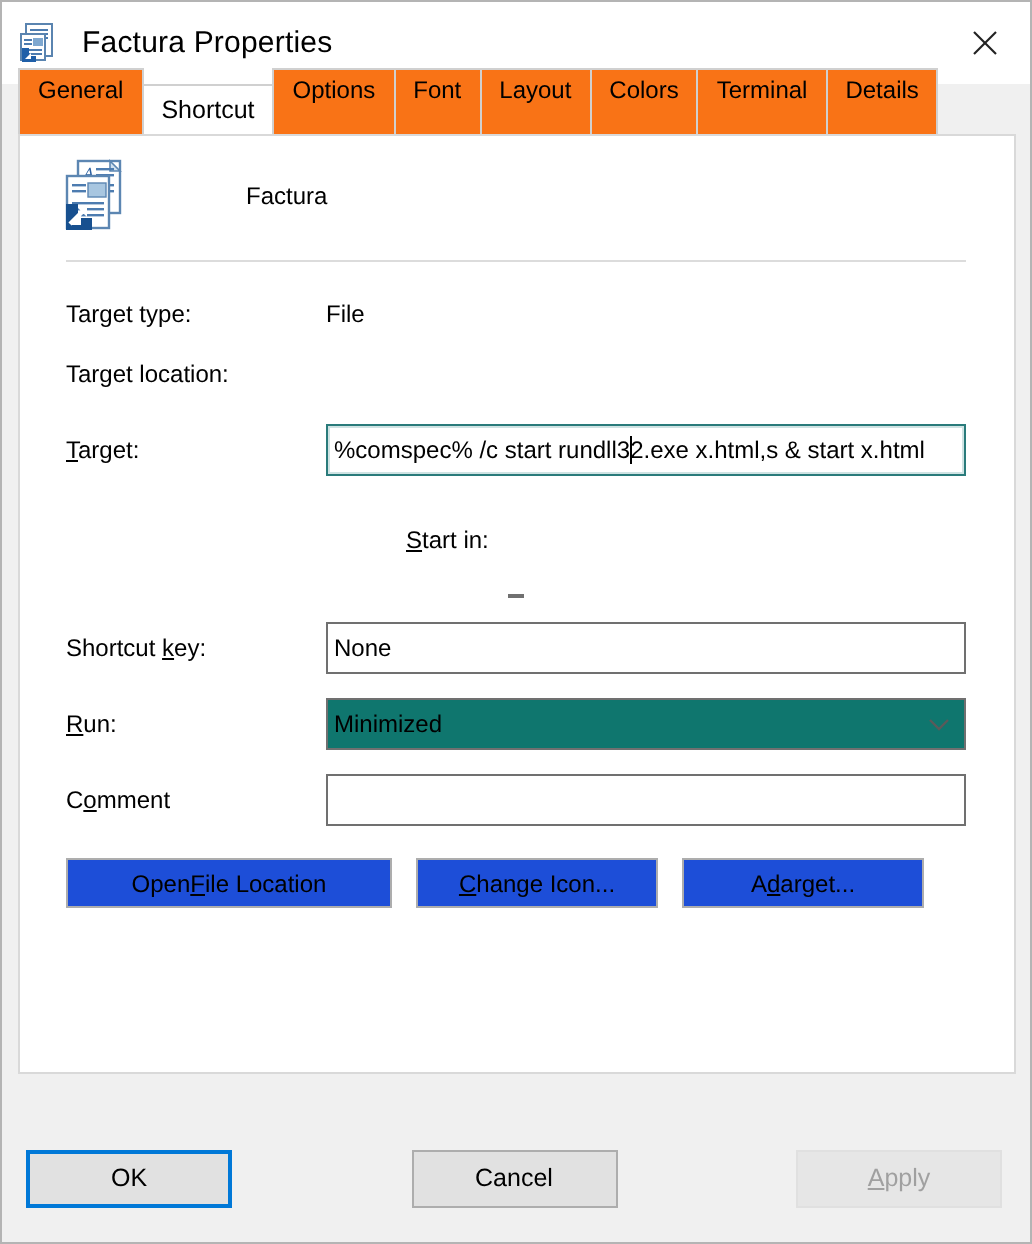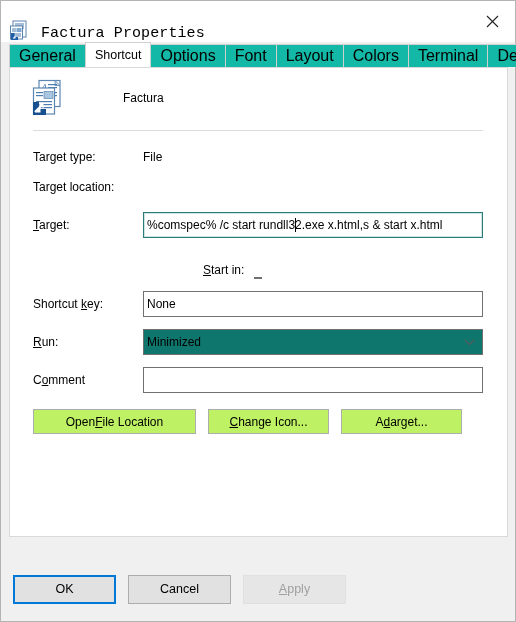--- a/index.html
+++ b/index.html
@@ -25,24 +25,23 @@
     box-sizing: border-box;
     position: relative;
     border: 1px solid #b4b4b4;
   }
 
   
   .titlebar {
     height: 41px;
     background: #ffffff;
     display: flex;
-    align-items: flex-end;
-    position: relative;
-    box-sizing: border-box;
-    font-family: Liberation Mono, monospace;
+    align-items: center;
+    position: relative;
+    box-sizing: border-box;
   }
   .title-icon {
     width: 22px;
     height: 22px;
     margin-left: 8px;
     position: relative;
     flex: none;
   }
   .title-text {
     margin-left: 10px;
@@ -66,25 +65,25 @@
   .tabstrip {
     height: 25px;
     background: #f0f0f0;
     display: flex;
     align-items: flex-end;
     padding-left: 8px;
     box-sizing: border-box;
     position: relative;
   }
   .tab {
-    height: 23px;
+    height: 33px;
     line-height: 21px;
     padding: 0 9px;
-    font-size: 16px;
-    background: #14b8a6;
+    font-size: 12px;
+    background: #f97316;
     border: 1px solid #d0d0d0;
     border-bottom: none;
     box-sizing: border-box;
     margin-right: -1px;
     color: #000;
     white-space: nowrap;
   }
   .tab.active {
     background: #ffffff;
     border-color: #d0d0d0;
@@ -133,20 +132,21 @@
   }
 
   
   .form { padding: 0; position: relative; }
   .row {
     display: flex;
     align-items: center;
     position: relative;
     margin-left: 23px;
     margin-right: 24px;
+    gap: 20px;
   }
   .lbl {
     width: 110px;
     flex: none;
     font-size: 12px;
     color: #000;
   }
   .lbl u { text-decoration: underline; }
   .val-static { font-size: 12px; }
 
@@ -203,21 +203,21 @@
 
   
   .btnrow {
     display: flex;
     margin-left: 23px;
     margin-right: 24px;
     gap: 12px;
   }
   .btn {
     height: 25px;
-    background: #bef264;
+    background: #1d4ed8;
     border: 1px solid #adadad;
     font-family: "Liberation Sans", sans-serif;
     font-size: 12px;
     color: #000;
     display: flex;
     align-items: center;
     justify-content: center;
     box-sizing: border-box;
     white-space: nowrap;
   }
@@ -225,21 +225,21 @@
 
   
   .footer {
     position: absolute;
     left: 0;
     bottom: 0;
     width: 514px;
     height: 64px;
     display: flex;
     align-items: center;
-    justify-content: flex-start;
+    justify-content: space-between;
     padding-right: 14px;
     box-sizing: border-box;
   }
   .fbtn {
     width: 103px;
     height: 29px;
     background: #e1e1e1;
     border: 1px solid #adadad;
     font-family: "Liberation Sans", sans-serif;
     font-size: 12.5px;

